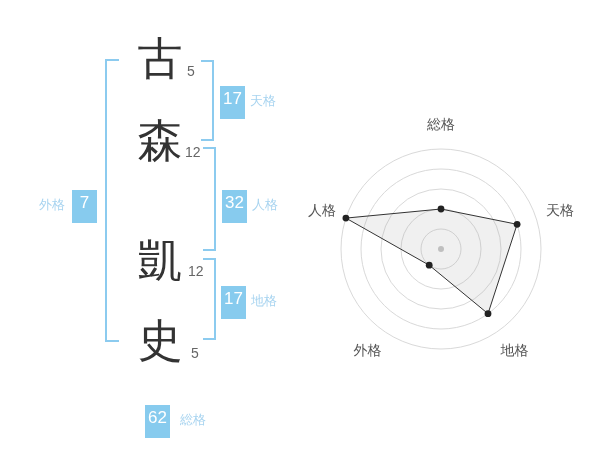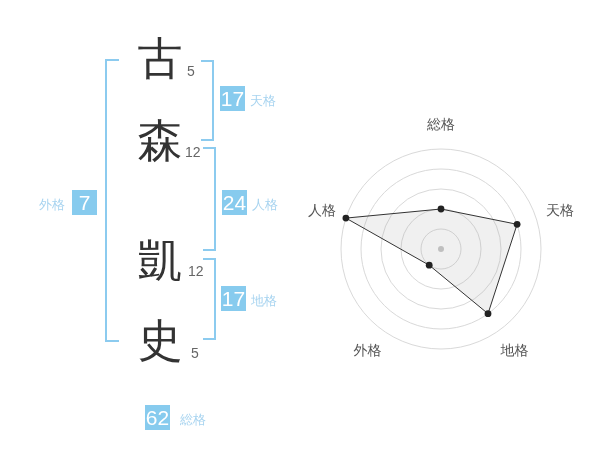--- a/index.html
+++ b/index.html
@@ -10,22 +10,22 @@
   .kanji{position:absolute;left:134px;width:52px;text-align:center;
          font-size:45px;line-height:46px;color:#333;font-family:"Liberation Sans",sans-serif;}
   .stroke{position:absolute;width:26px;font-size:14px;color:#666;text-align:left;}
 
   
   .bracket{position:absolute;border:2px solid var(--bracket-blue);}
   .bracket.open{border-right:none;}   
   .bracket.close{border-left:none;}   
 
   
-  .kaku-box{position:absolute;width:25px;height:25px;background:var(--accent-blue);
-            color:#fff;font-size:21px;line-height:25px;text-align:center;}
+  .kaku-box{position:absolute;width:25px;height:33px;background:var(--accent-blue);
+            color:#fff;font-size:17px;line-height:25px;text-align:center;}
   .kaku-label{position:absolute;font-size:13px;color:var(--label-blue);white-space:nowrap;}
 
   .radar{position:absolute;left:291px;top:99px;width:300px;height:300px;}
 </style>
 </head>
 <body>
 
 <div class="canvas">
 
   <div class="kanji" style="top:36px">古</div>
@@ -39,21 +39,21 @@
   <div class="stroke" style="left:191px;top:345px">5</div>
 
   <div class="bracket open" style="left:105px;top:59px;width:12px;height:279px"></div>
   <div class="bracket close" style="left:201px;top:60px;width:11px;height:77px"></div>
   <div class="bracket close" style="left:203px;top:147px;width:11px;height:100px"></div>
   <div class="bracket close" style="left:203px;top:258px;width:11px;height:78px"></div>
 
   <div class="kaku-box" style="left:220px;top:86px">17</div>
   <div class="kaku-label" style="left:250px;top:92px">天格</div>
 
-  <div class="kaku-box" style="left:222px;top:190px">24</div>
+  <div class="kaku-box" style="left:222px;top:190px">32</div>
   <div class="kaku-label" style="left:252px;top:196px">人格</div>
 
   <div class="kaku-box" style="left:221px;top:286px">17</div>
   <div class="kaku-label" style="left:251px;top:292px">地格</div>
 
   <div class="kaku-label" style="left:39px;top:196px">外格</div>
   <div class="kaku-box" style="left:72px;top:190px">7</div>
 
   <div class="kaku-box" style="left:145px;top:405px">62</div>
   <div class="kaku-label" style="left:180px;top:411px">総格</div>

